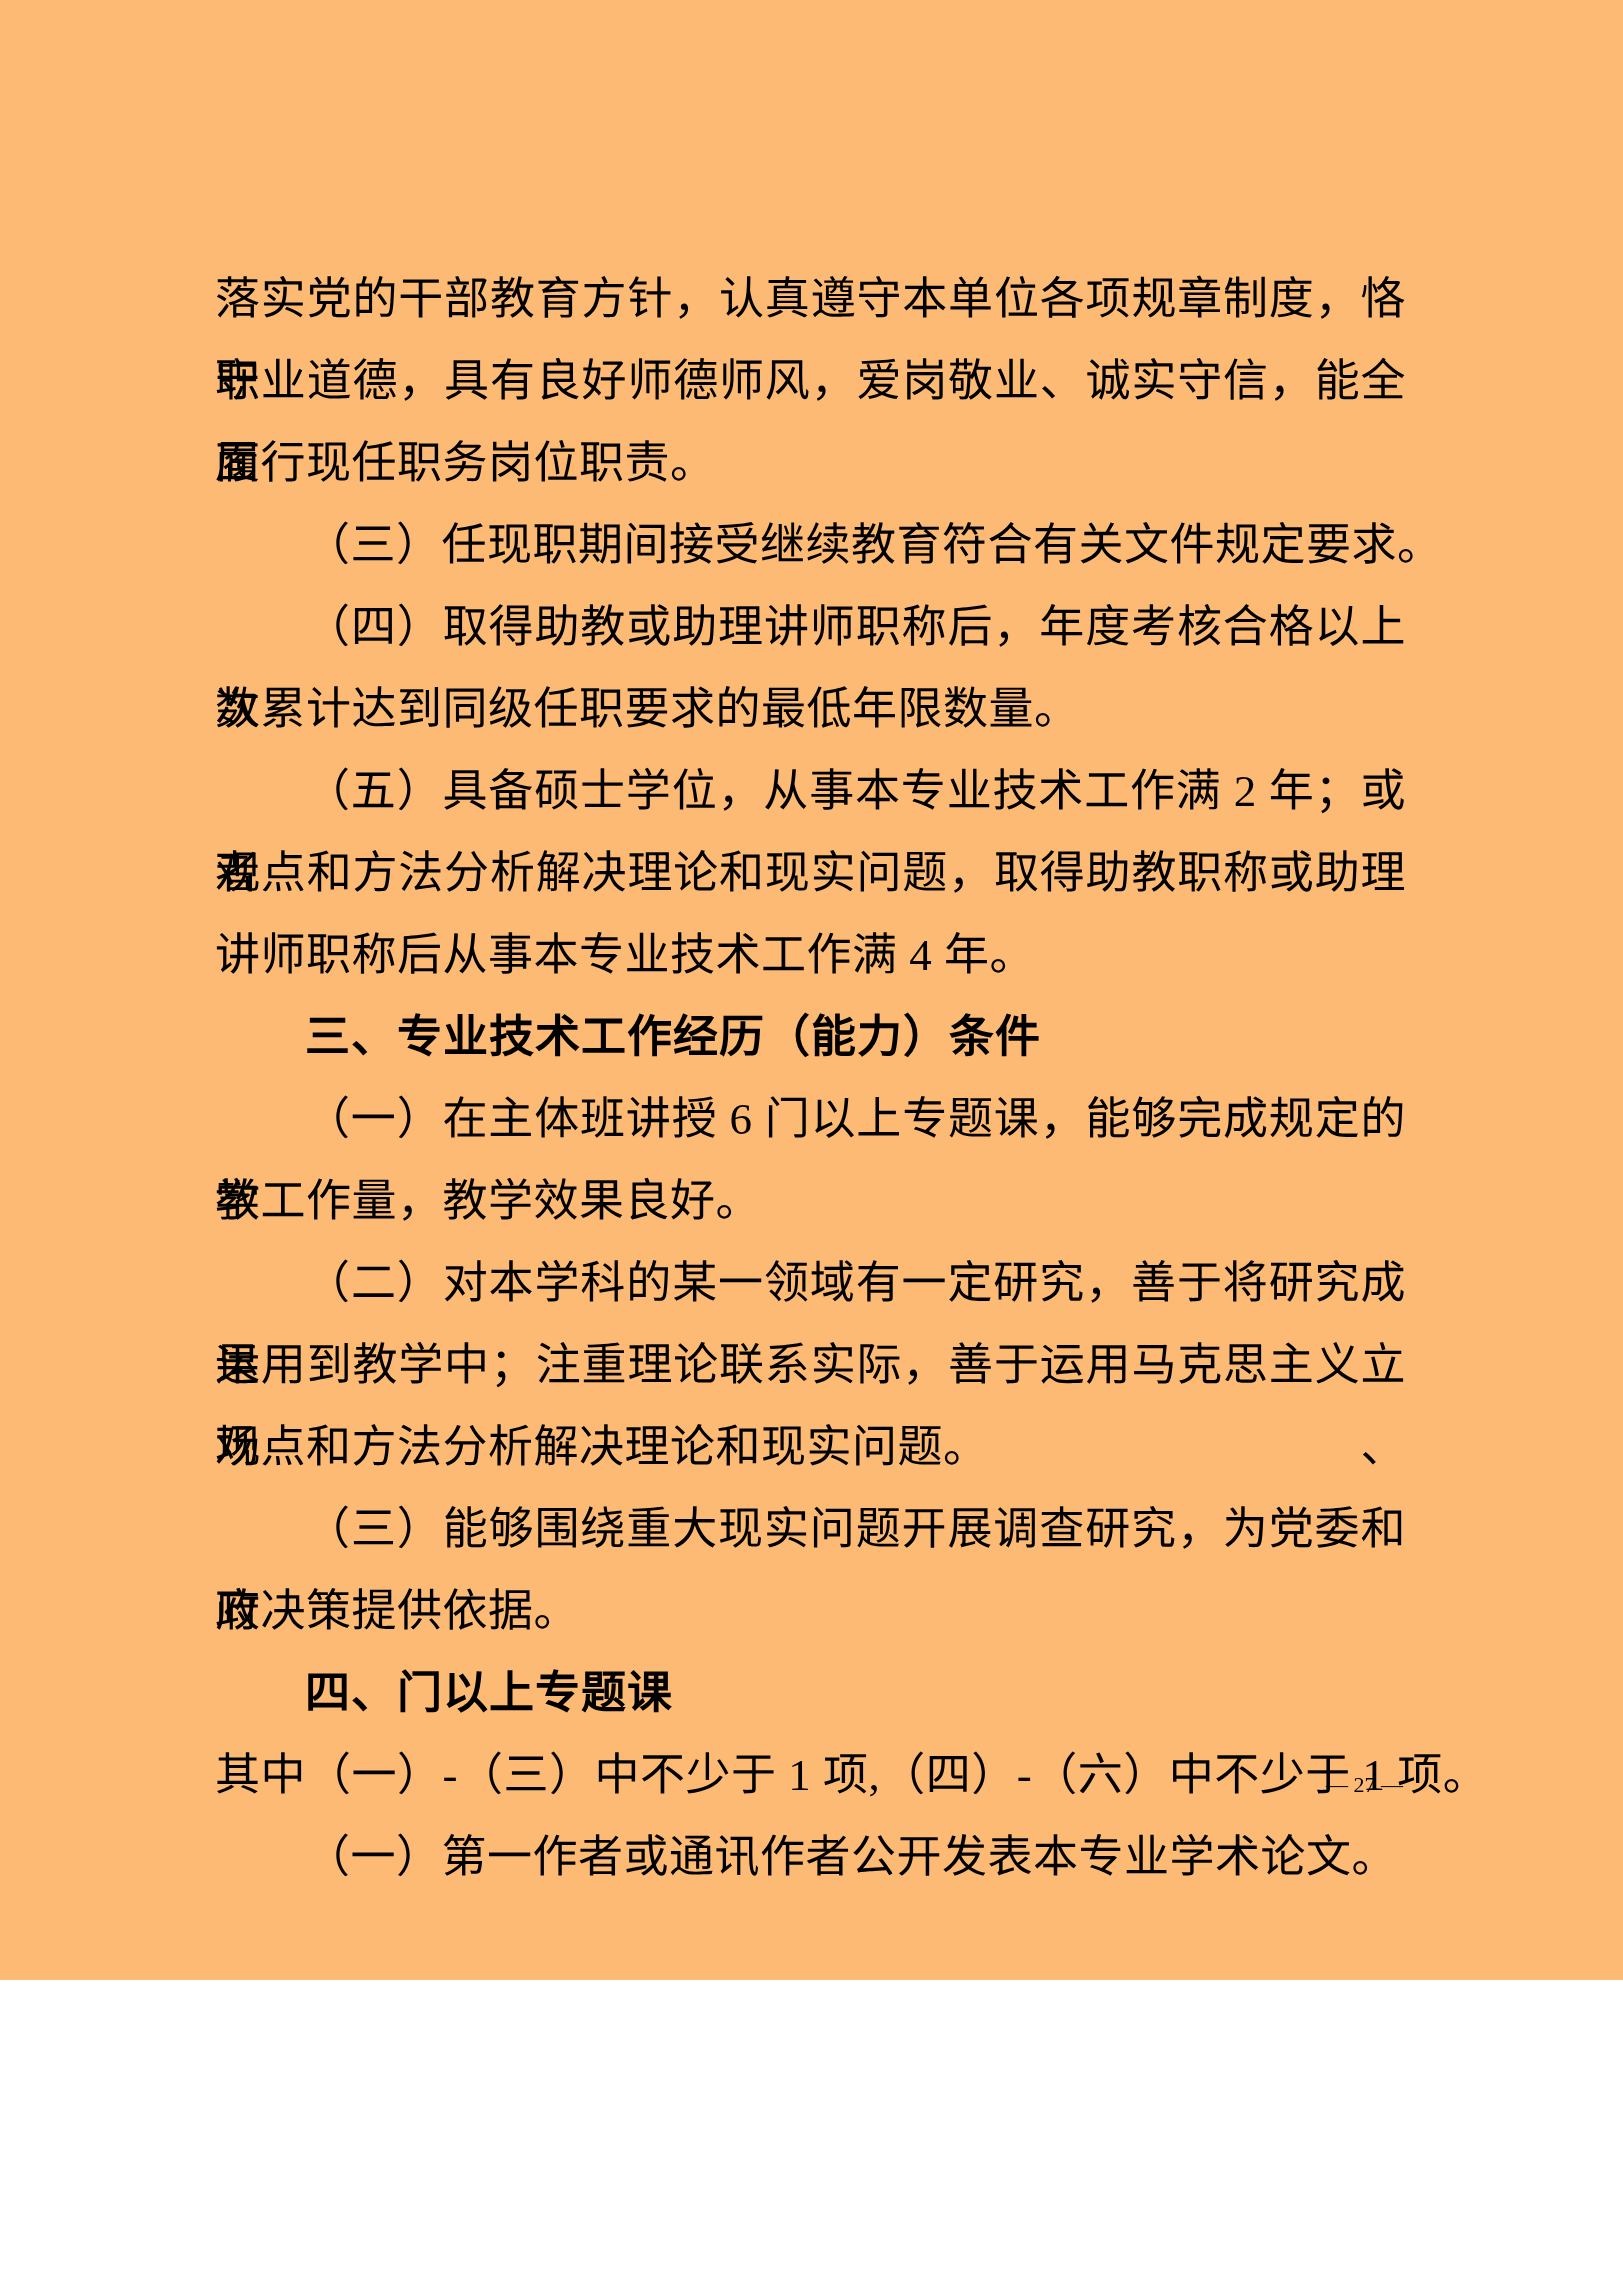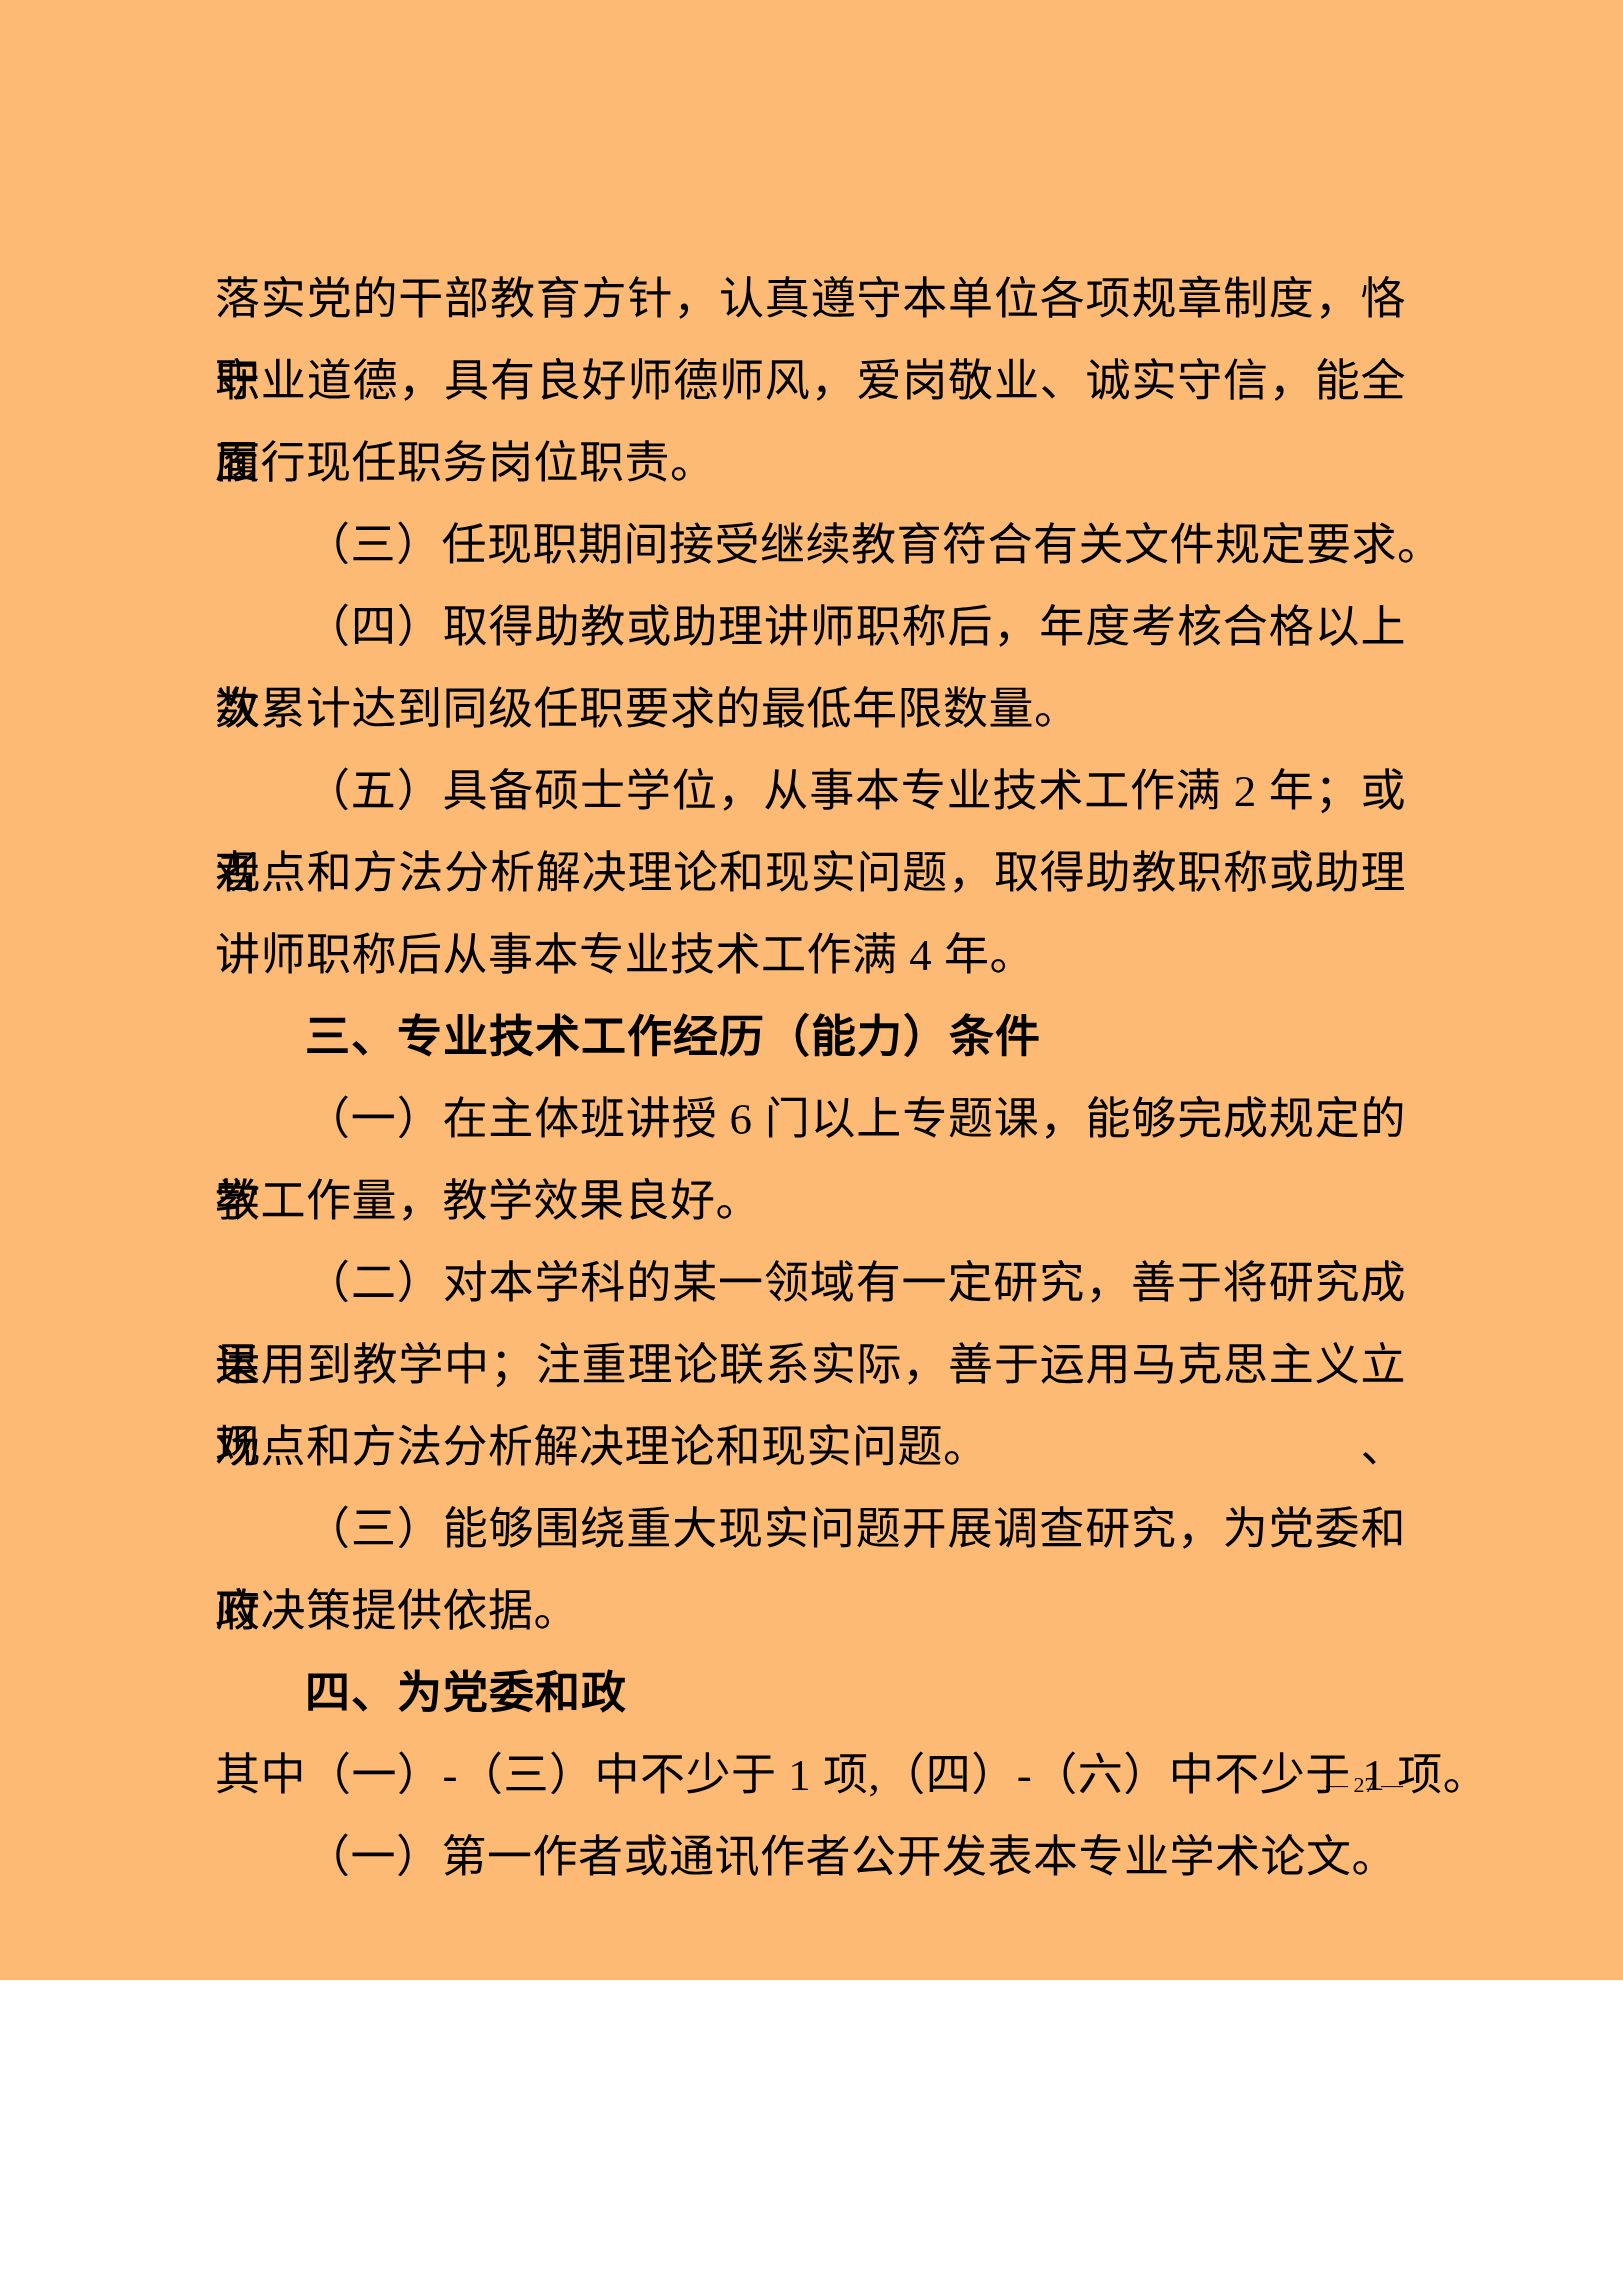--- a/index.html
+++ b/index.html
@@ -69,21 +69,21 @@
       <div class="line justify">观点和方法分析解决理论和现实问题，取得助教职称或助理</div>
       <div class="line">讲师职称后从事本专业技术工作满 4 年。</div>
       <div class="line heading indent">三、专业技术工作经历（能力）条件</div>
       <div class="line indent justify">（一）在主体班讲授 6 门以上专题课，能够完成规定的教</div>
       <div class="line">学工作量，教学效果良好。</div>
       <div class="line indent justify">（二）对本学科的某一领域有一定研究，善于将研究成果</div>
       <div class="line justify">运用到教学中；注重理论联系实际，善于运用马克思主义立场、</div>
       <div class="line">观点和方法分析解决理论和现实问题。</div>
       <div class="line indent justify">（三）能够围绕重大现实问题开展调查研究，为党委和政</div>
       <div class="line">府决策提供依据。</div>
-      <div class="line heading indent">四、为党委和政</div>
+      <div class="line heading indent">四、门以上专题课</div>
       <div class="line">其中（一）-（三）中不少于 1 项,（四）-（六）中不少于 1 项。</div>
       <div class="line indent">（一）第一作者或通讯作者公开发表本专业学术论文。</div>
     </main>
   <footer class="page-footer">
     <span>— 27 —</span>
   </footer>
 </div>
 
 
 </body></html>

